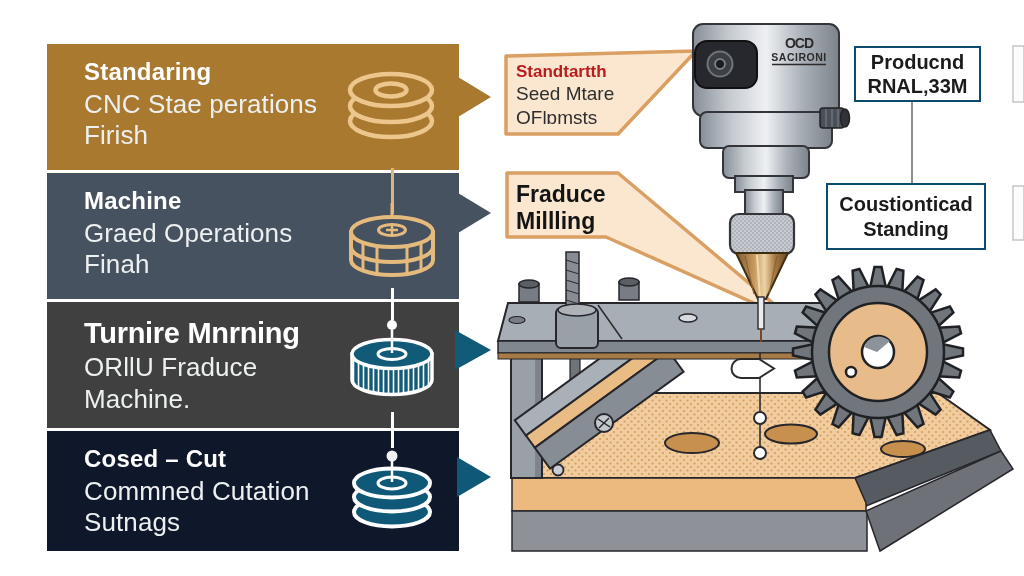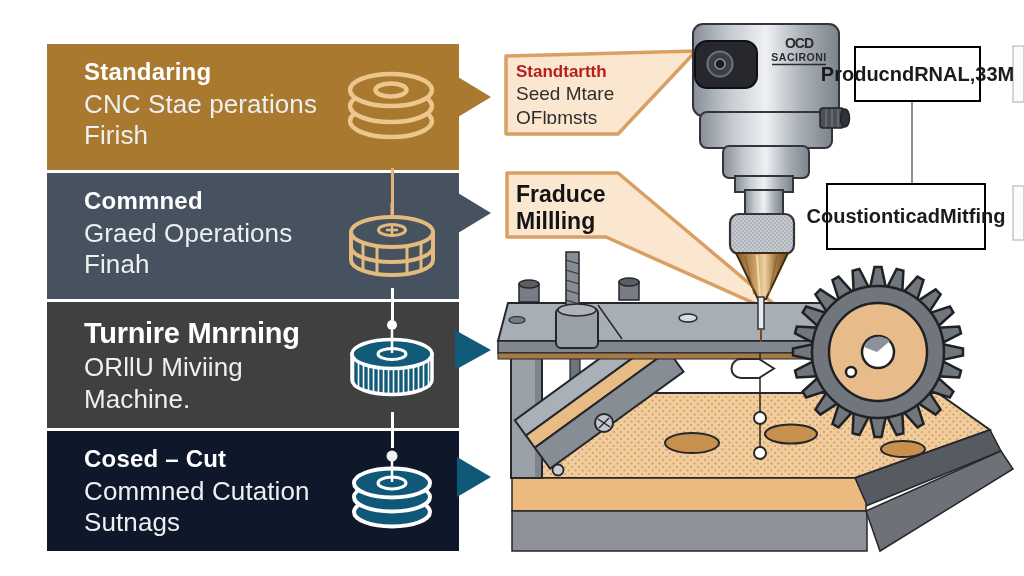--- a/index.html
+++ b/index.html
@@ -12,47 +12,47 @@
   .arrow{position:absolute;right:-32px;width:0;height:0;
          border-top:20px solid transparent;border-bottom:20px solid transparent;}
   .icon{position:absolute;}
   .connector{position:absolute;width:3px;}
   
   .callout-text{position:absolute;}
   .co-title{font-size:17px;font-weight:700;color:#b91c1c;line-height:1.2;}
   .co-line{font-size:19px;font-weight:400;color:#2e2e2e;line-height:1.24;}
   .co-big{font-size:23px;font-weight:700;color:#141414;line-height:1.18;}
   
-  .label-box{position:absolute;background:#fff;border:2px solid #000000;box-sizing:border-box;
-             display:flex;flex-direction:row;align-items:center;justify-content:center;text-align:center;}
+  .label-box{position:absolute;background:#fff;border:2px solid #0c4a6e;box-sizing:border-box;
+             display:flex;flex-direction:column;align-items:center;justify-content:center;text-align:center;}
   .lb-line{font-size:20px;font-weight:700;color:#1b1b1b;line-height:1.22;}
   .figure{position:absolute;left:455px;top:0;width:569px;height:576px;}
 </style>
 </head>
 <body>
 
 <div class="stage">
 
   <div class="panel" style="top:44px;height:126px;background:#a9792f;">
     <div class="ptitle">Standaring</div>
     <div class="pline">CNC Stae perations</div>
     <div class="pline">Firish</div>
     <div class="arrow" style="top:33px;border-left:33px solid #a9792f;"></div>
   </div>
 
   <div class="panel" style="top:173px;height:126px;background:#46525f;">
-    <div class="ptitle">Commned</div>
+    <div class="ptitle">Machine</div>
     <div class="pline">Graed Operations</div>
     <div class="pline">Finah</div>
     <div class="arrow" style="top:20px;border-left:33px solid #46525f;"></div>
   </div>
 
   <div class="panel" style="top:302px;height:126px;background:#404040;">
     <div class="ptitle" style="font-size:29px;letter-spacing:-.3px;">Turnire Mnrning</div>
-    <div class="pline">ORllU Miviing</div>
+    <div class="pline">ORllU Fraduce</div>
     <div class="pline">Machine.</div>
     <div class="arrow" style="top:28px;border-left:36px solid #115a78;"></div>
   </div>
 
   <div class="panel" style="top:431px;height:120px;background:#0f172a;">
     <div class="ptitle">Cosed – Cut</div>
     <div class="pline">Commned Cutation</div>
     <div class="pline">Sutnags</div>
     <div class="arrow" style="top:26px;border-left:34px solid #0f5878;"></div>
   </div>
@@ -300,16 +300,16 @@
     <div class="co-big">Fraduce</div>
     <div class="co-big">Millling</div>
   </div>
 
   <div class="label-box" style="left:854px;top:46px;width:127px;height:56px;">
     <div class="lb-line">Producnd</div>
     <div class="lb-line">RNAL‚33M</div>
   </div>
   <div class="label-box" style="left:826px;top:183px;width:160px;height:67px;">
     <div class="lb-line">Coustionticad</div>
-    <div class="lb-line">Mitfing</div>
+    <div class="lb-line">Standing</div>
   </div>
 
 </div>
 
 </body></html>

